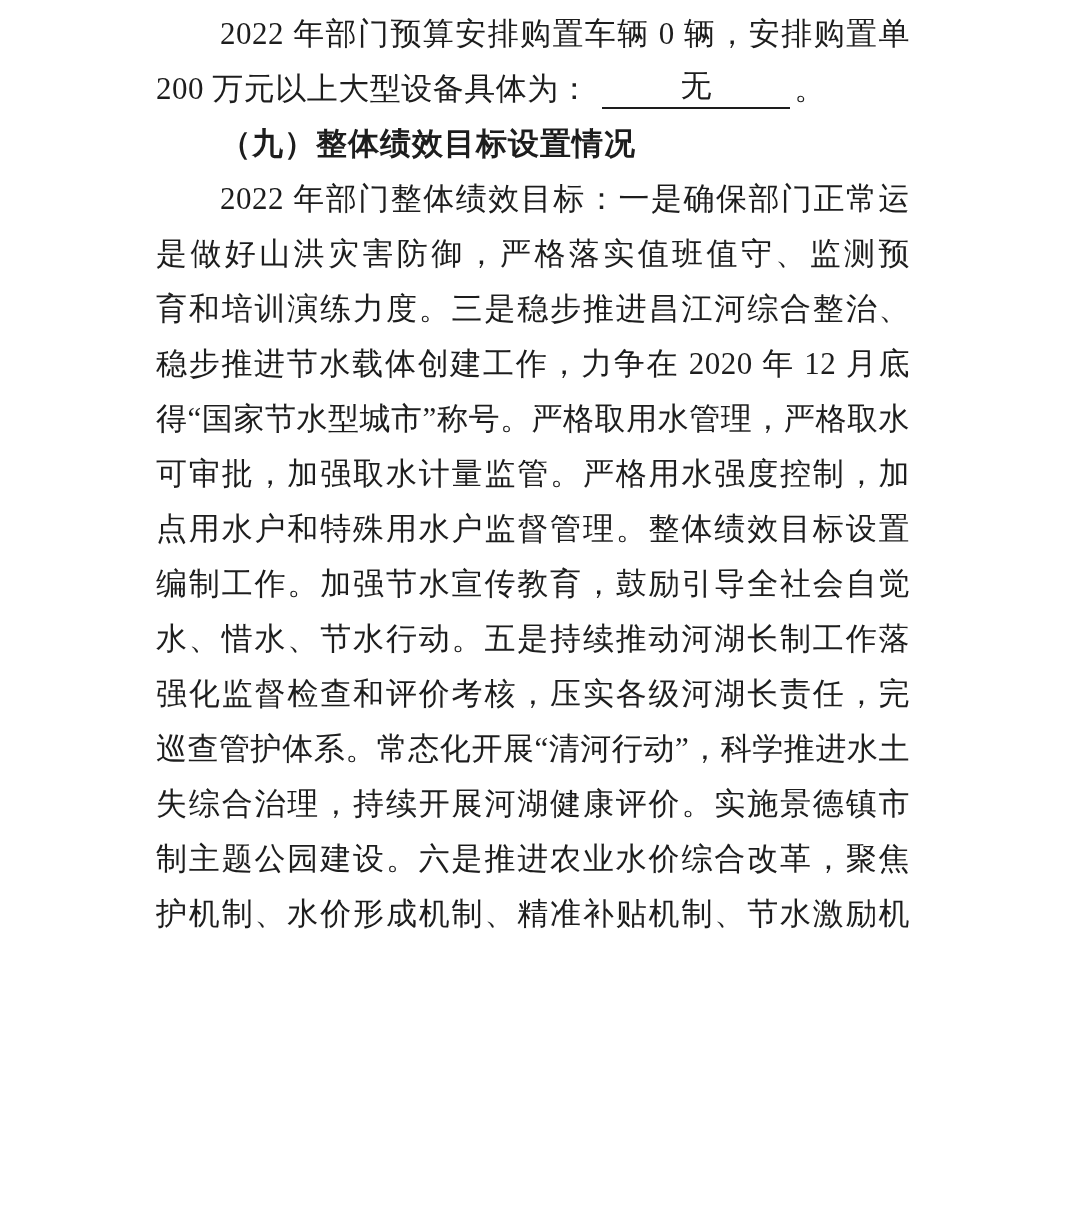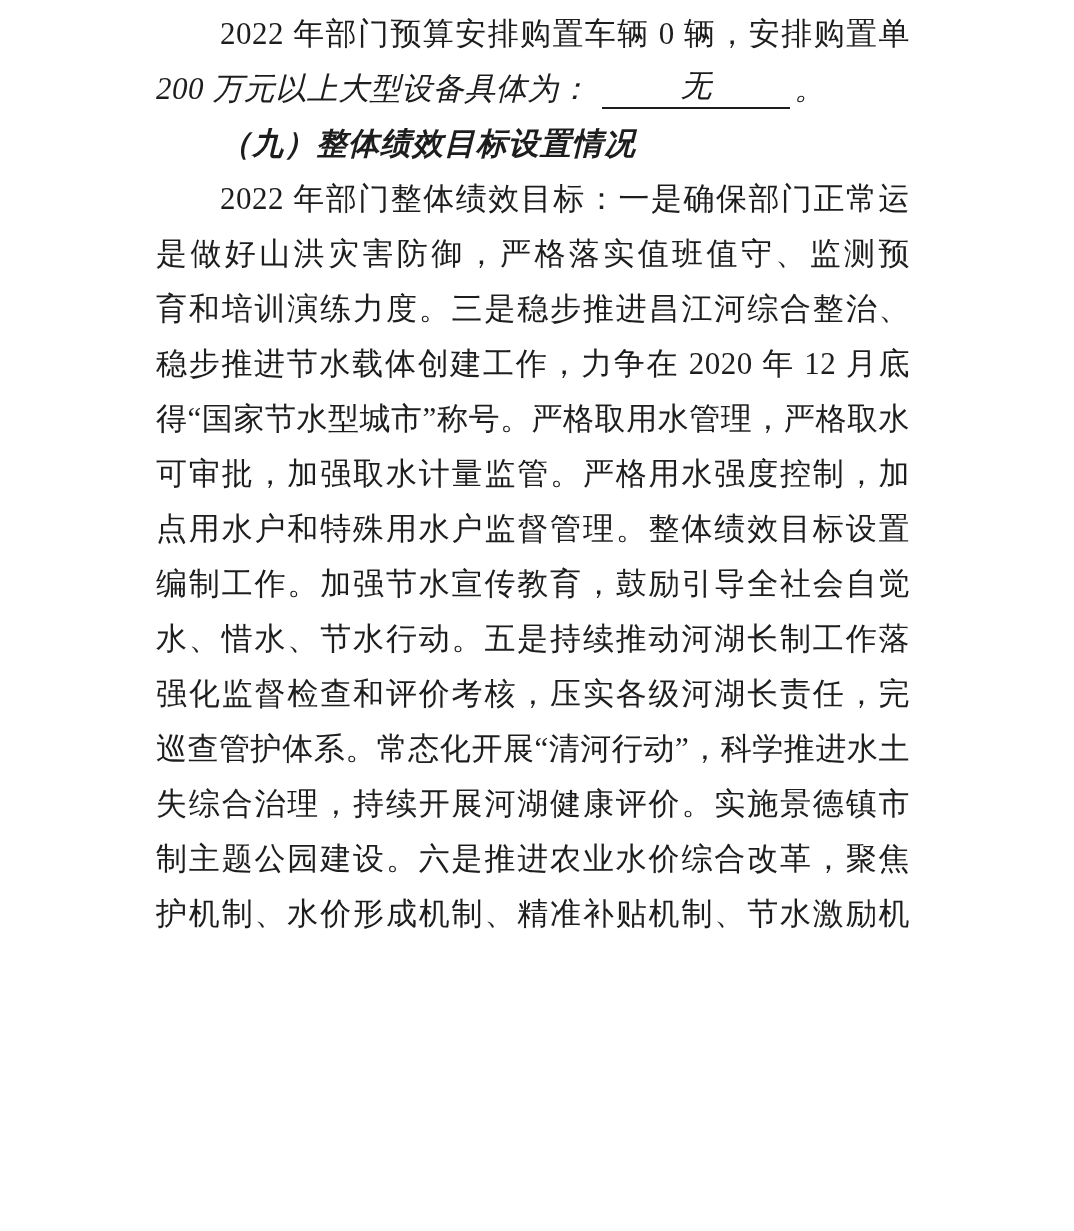--- a/index.html
+++ b/index.html
@@ -26,21 +26,20 @@
     text-align-last: justify;
     overflow: hidden;
     letter-spacing: 0.5px;
   }
   .indent {
     text-indent: 64px;
   }
   .left {
     text-align: left;
     text-align-last: left;
-    font-style: italic;
   }
   .heading {
     font-weight: bold;
     font-family: "Liberation Sans", "DejaVu Sans", sans-serif;
     letter-spacing: 1px;
   }
   .blank-underline {
     display: inline-block;
     box-sizing: border-box;
     width: 188px;

